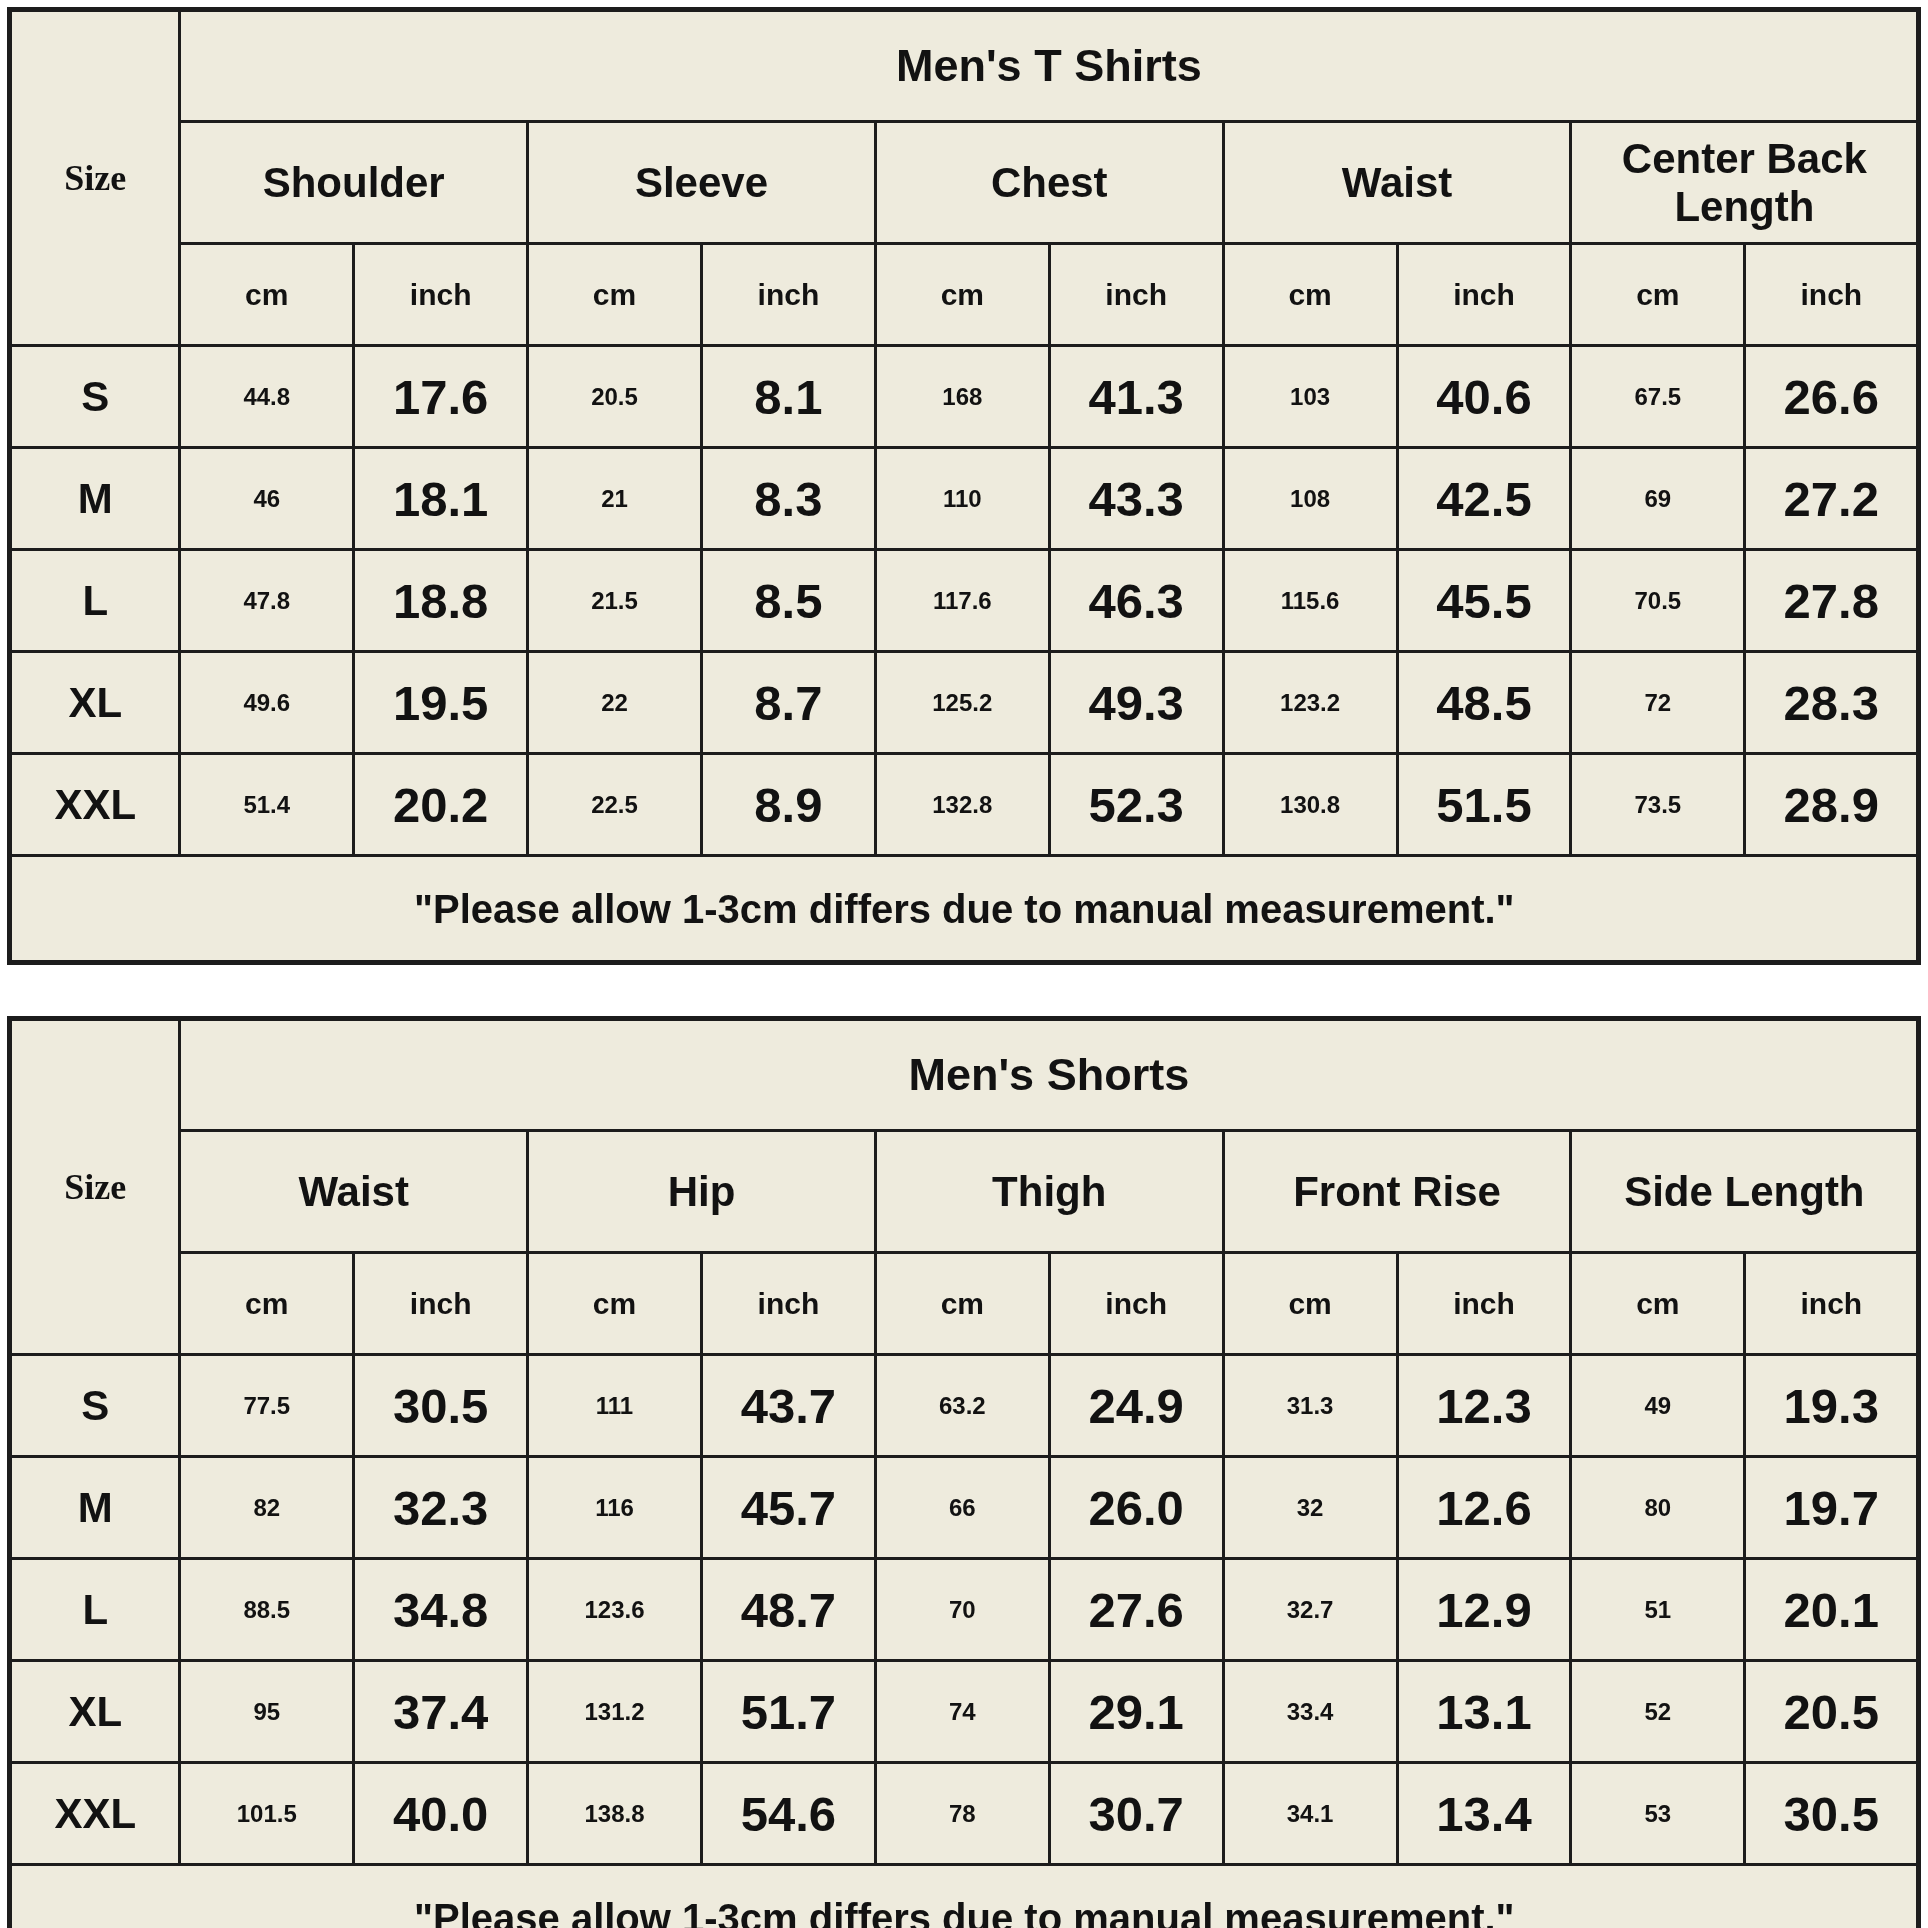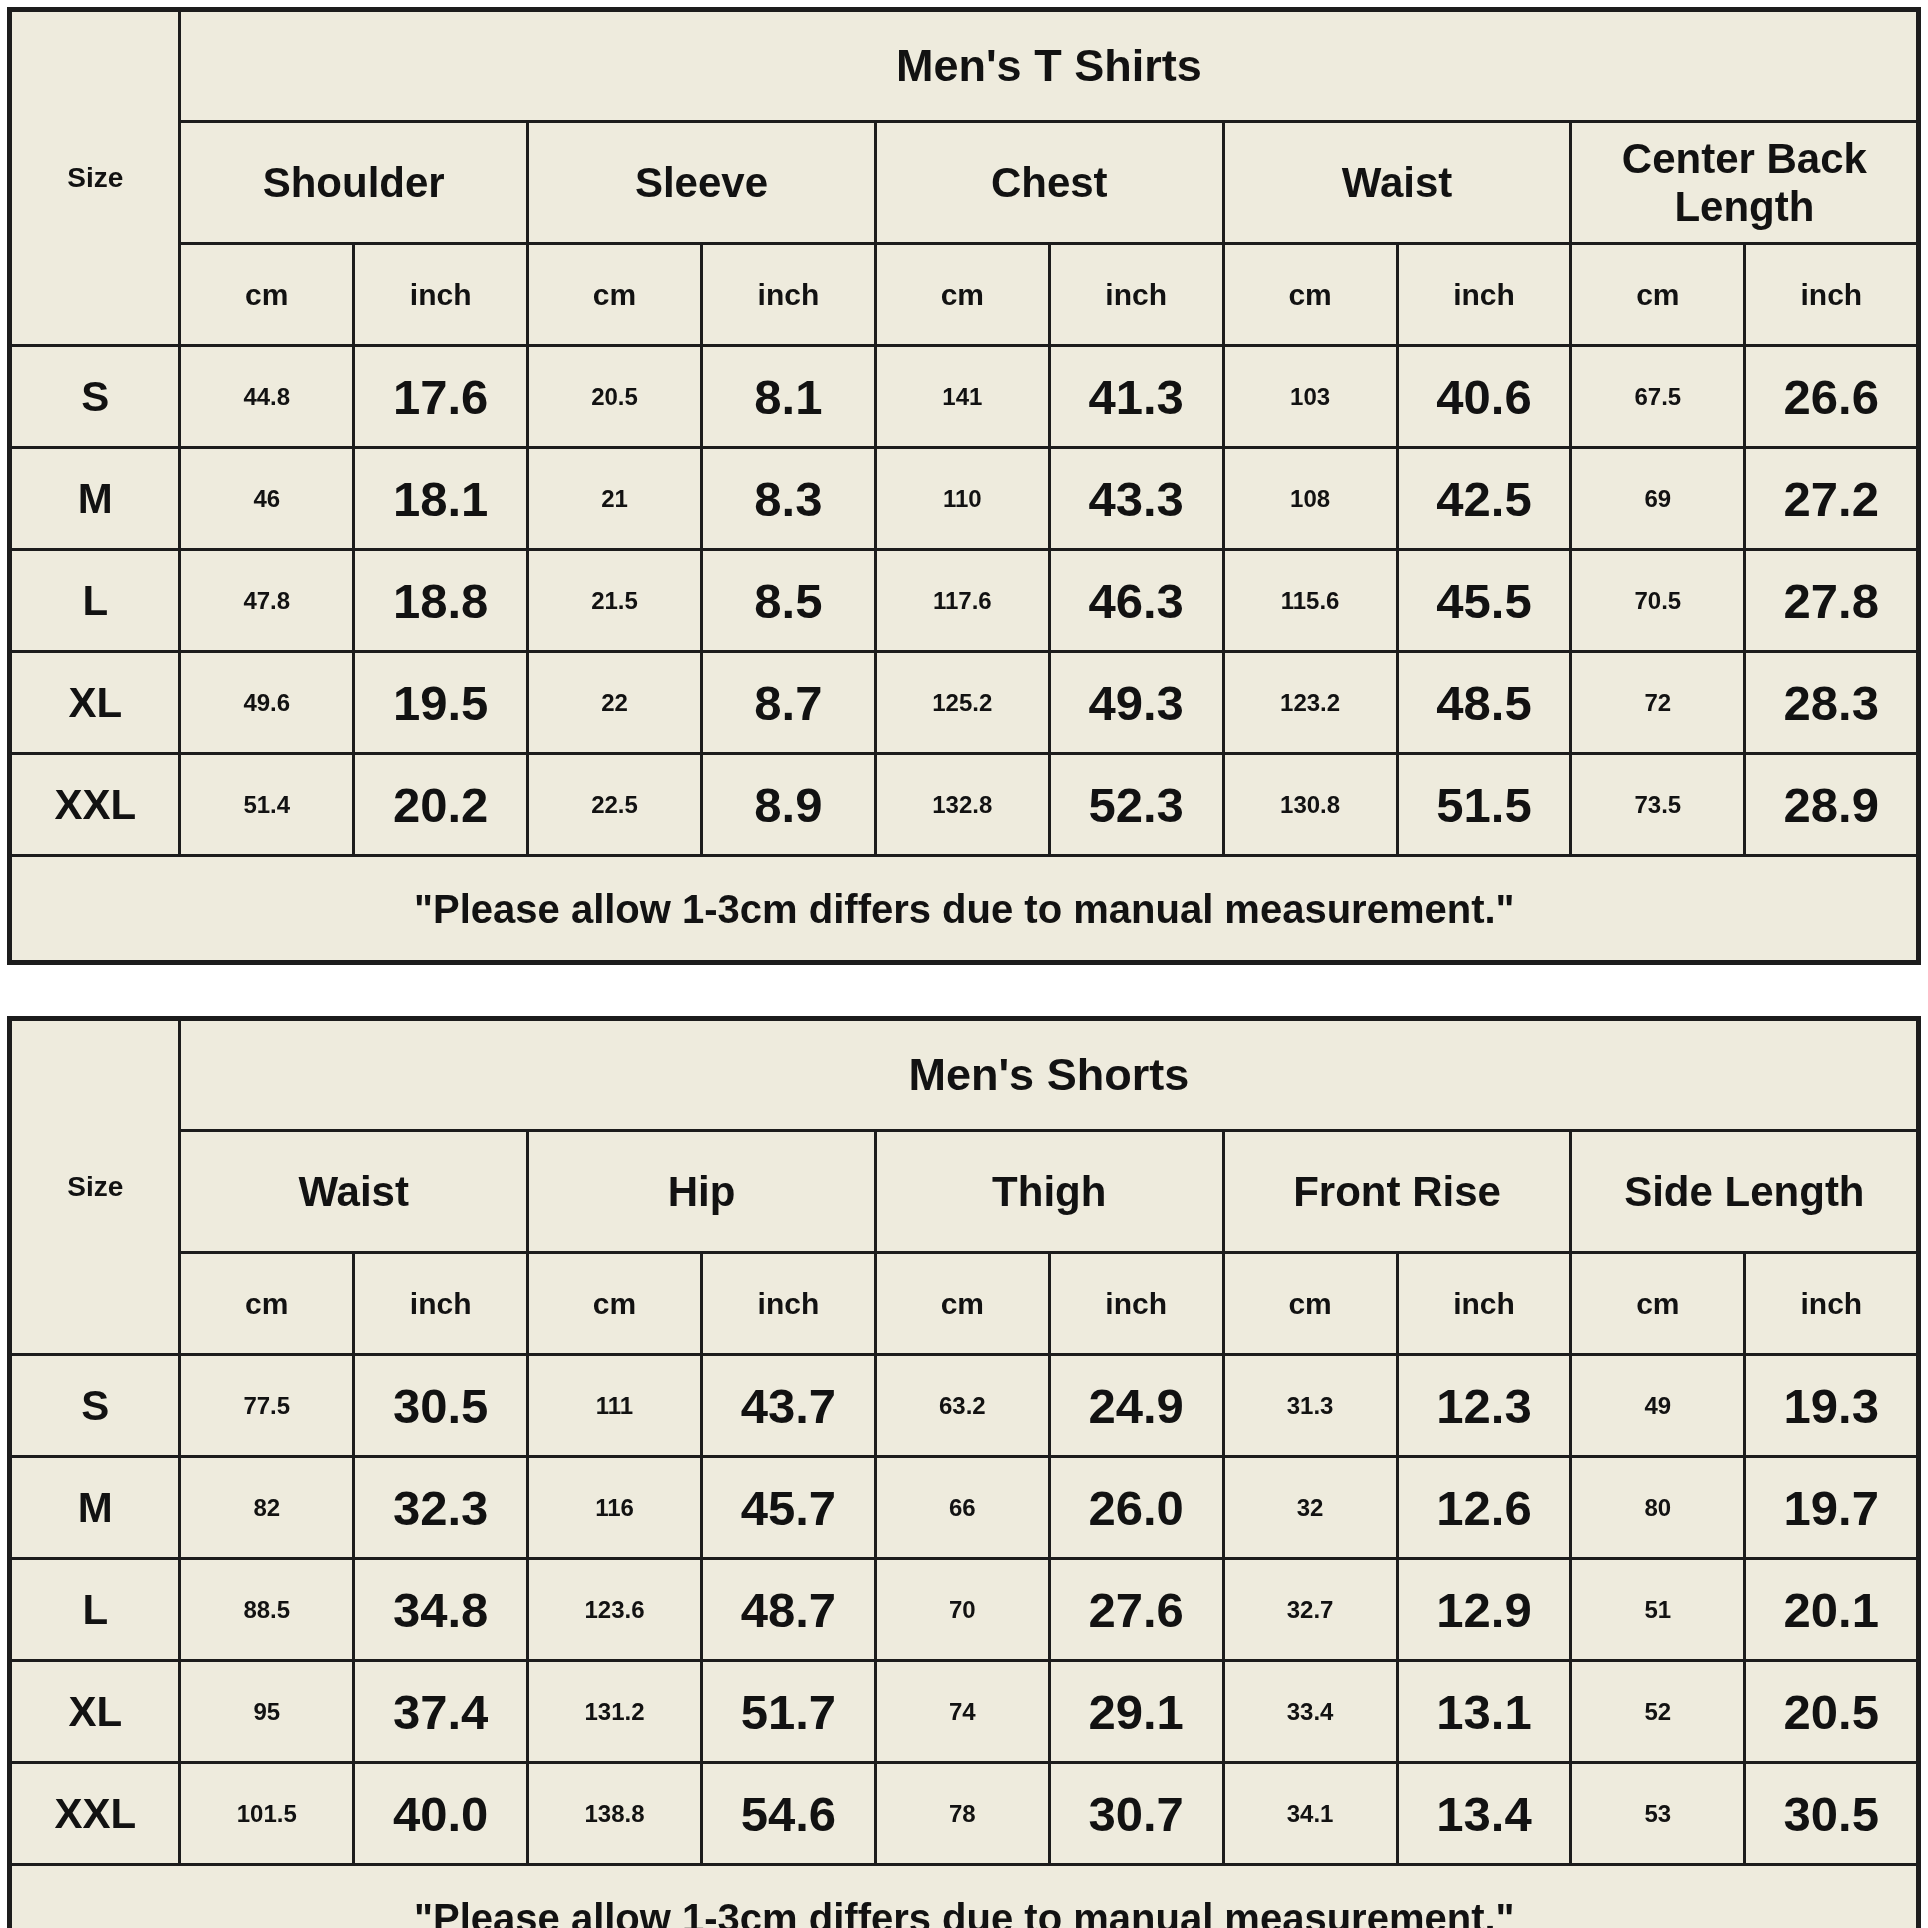--- a/index.html
+++ b/index.html
@@ -18,21 +18,21 @@
   }
   table.chart td{
     border:3.7px solid #1c1c1c;
     text-align:center;
     vertical-align:middle;
     background:#eeebdd;
     padding:0 5.5px;
     line-height:1.15;
   }
   .c-size{width:170px;}
-  td.size-head{font-size:28px;}
+  td.size-head{font-size:36px;font-family:Liberation Serif, serif;}
   td.title{height:108px;font-size:45px;}
   td.grp{height:119px;font-size:42px;}
   td.unit{height:99px;font-size:30px;}
   td.szl{height:99px;font-size:42px;}
   td.cm{height:99px;font-size:24px;background:#bcbab4;}
   td.in{height:99px;font-size:49px;}
   td.note{height:103px;font-size:40px;}
   .gap{height:51px;}
 </style>
 </head>
@@ -68,21 +68,21 @@
         <td class="unit">inch</td>
         <td class="unit">cm</td>
         <td class="unit">inch</td>
       </tr>
       <tr>
         <td class="szl">S</td>
         <td class="cm">44.8</td>
         <td class="in">17.6</td>
         <td class="cm">20.5</td>
         <td class="in">8.1</td>
-        <td class="cm">141</td>
+        <td class="cm">168</td>
         <td class="in">41.3</td>
         <td class="cm">103</td>
         <td class="in">40.6</td>
         <td class="cm">67.5</td>
         <td class="in">26.6</td>
       </tr>
       <tr>
         <td class="szl">M</td>
         <td class="cm">46</td>
         <td class="in">18.1</td>

